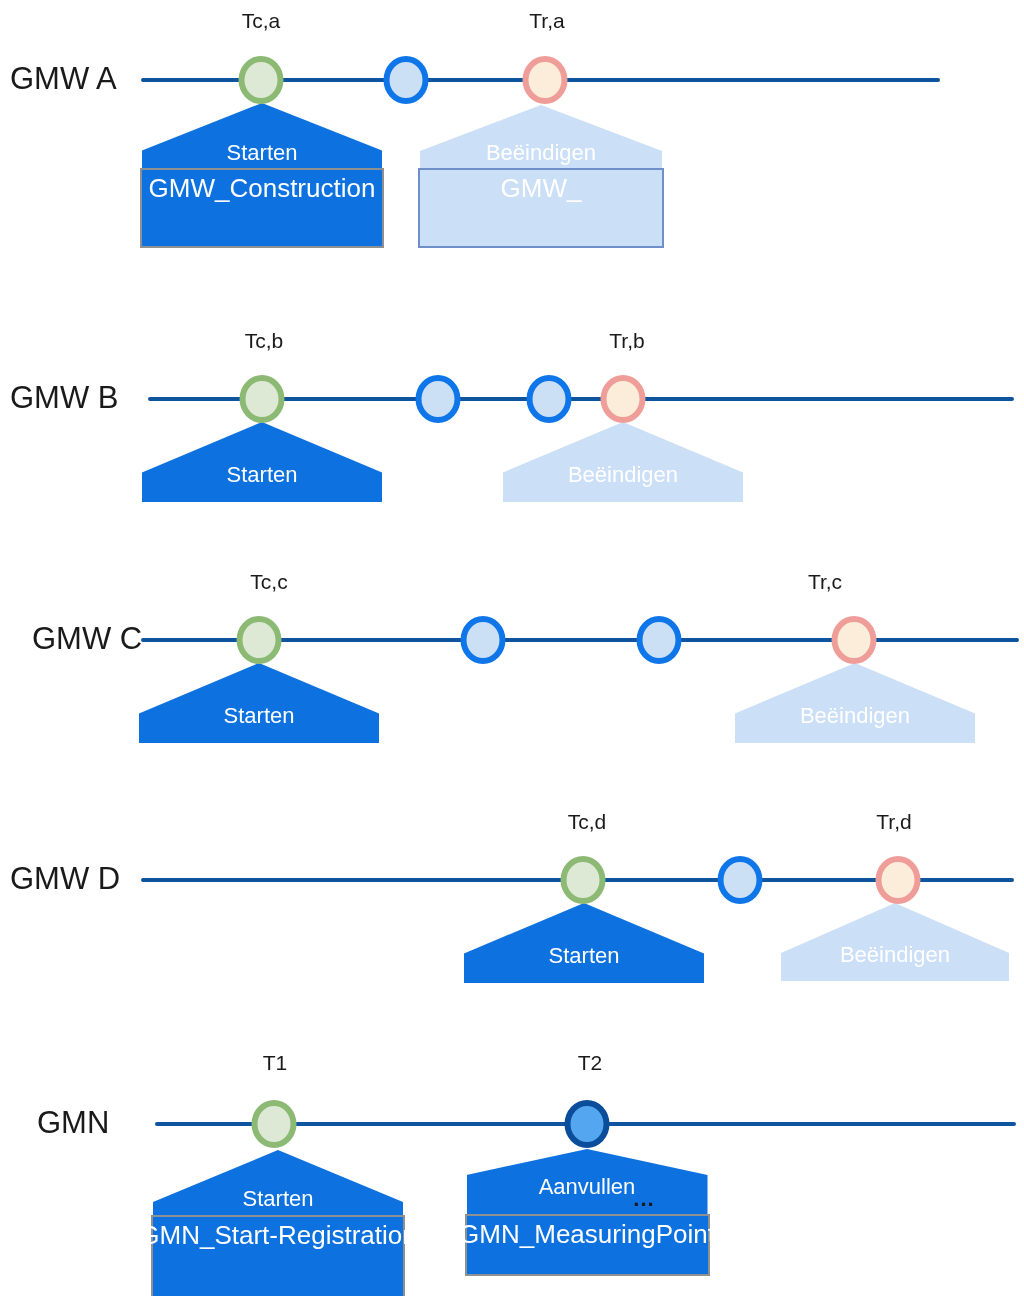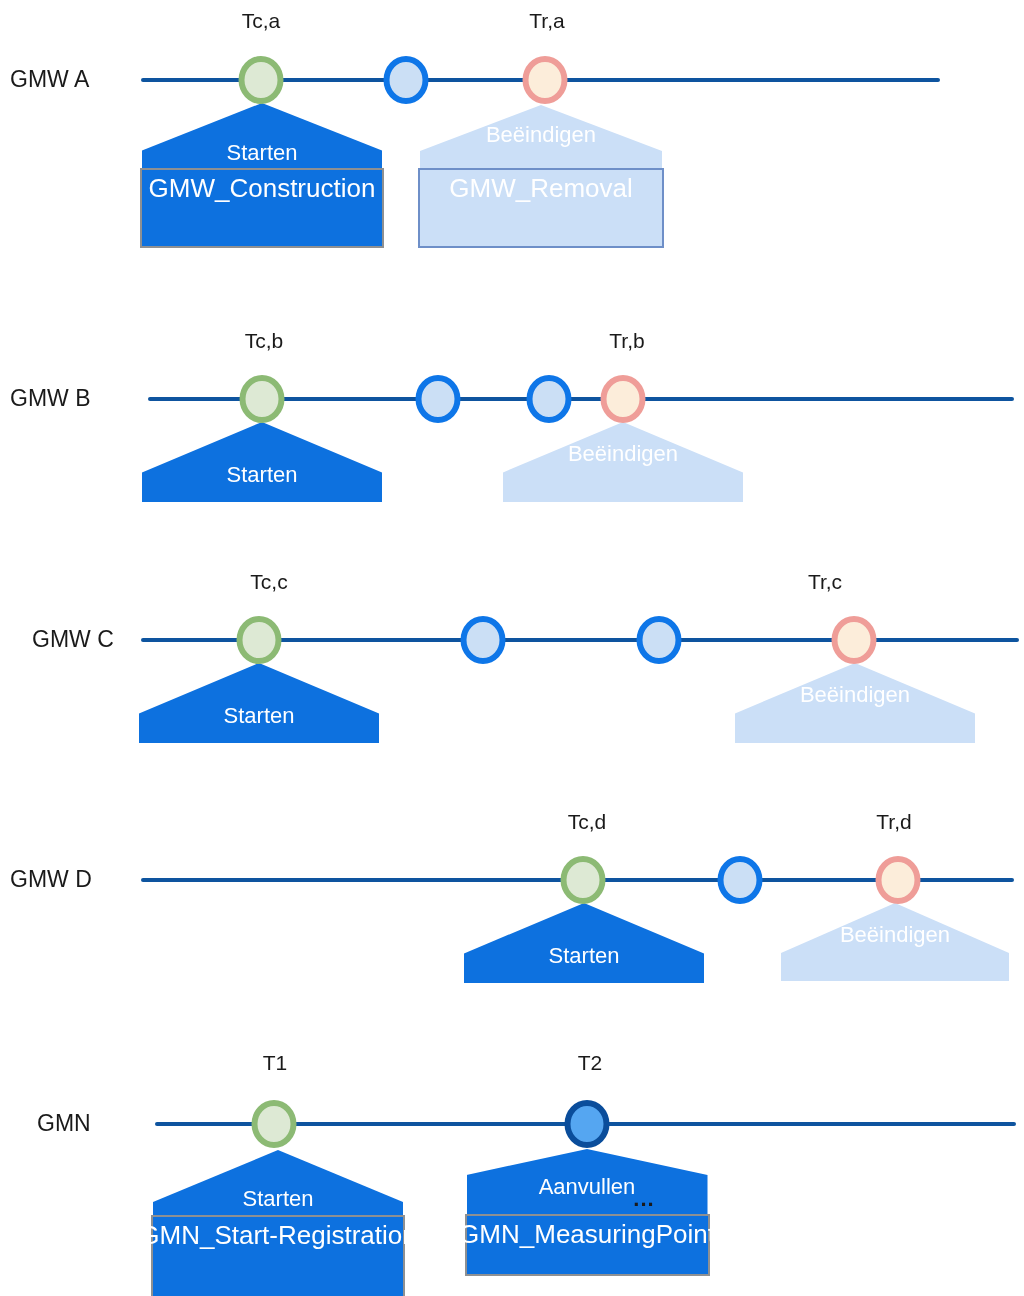--- a/index.html
+++ b/index.html
@@ -7,21 +7,21 @@
     position:relative;
     width:1024px;
     height:1296px;
     background:#ffffff;
     overflow:hidden;
     font-family:"Liberation Sans", sans-serif;
   }
   .row-label{
     position:absolute;
     transform:translateY(-52%);
-    font-size:23px;
+    font-size:31px;
     color:var(--text-dark);
     white-space:nowrap;
     z-index:4;
   }
   .tl-line{
     position:absolute;
     height:4px;
     border-radius:2px;
     background:var(--timeline);
     z-index:1;
@@ -55,21 +55,21 @@
     align-items:flex-end;
     justify-content:center;
   }
   .pent span{
     font-size:22px;
     line-height:1;
     color:#ffffff;
     white-space:nowrap;
   }
   .callout.dark  .pent{background:var(--callout-dark);}
-  .callout.light .pent{background:var(--callout-light);align-items:center;}
+  .callout.light .pent{background:var(--callout-light);}
   .cbox{
     position:absolute;
     left:-2px; right:-2px;
     box-sizing:border-box;
     border:2px solid var(--border-gray);
     display:flex;
     flex-direction:row;
     justify-content:center;
     text-align:center;
     z-index:2;
@@ -110,21 +110,20 @@
         <div class="bline">GMW_</div>
         <div class="bline">Construction</div>
       </div>
     </div>
     <div class="callout light" style="left: 420px; top: 105px; width: 242px; height: 143px;">
       <div class="pent" style="height: 63px; padding-bottom: 4px; box-sizing: border-box; clip-path: polygon(50% 0%, 100% 73%, 100% 100%, 0% 100%, 0% 73%);">
         <span>Beëindigen</span>
       </div>
       <div class="cbox bd-steel" style="top: 63px; height: 80px;">
         <div class="bline">GMW_</div>
-        <div class="bline">Removal</div>
       </div>
     </div>
     <div class="event-circle ck-green" style="left: 261px; top: 80px;"></div>
     <div class="event-circle ck-blue" style="left: 406px; top: 80px;"></div>
     <div class="event-circle ck-orange" style="left: 545px; top: 80px;"></div>
     <div class="row-label" style="left: 10px; top: 399px;">GMW B</div>
     <div class="tl-line" style="left: 148px; top: 397px; width: 866px;"></div>
     <div class="time-label" style="left: 264px; top: 341px;">Tc,b</div>
     <div class="time-label" style="left: 627px; top: 341px;">Tr,b</div>
     <div class="callout dark" style="left: 142px; top: 422px; width: 240px; height: 80px;">

